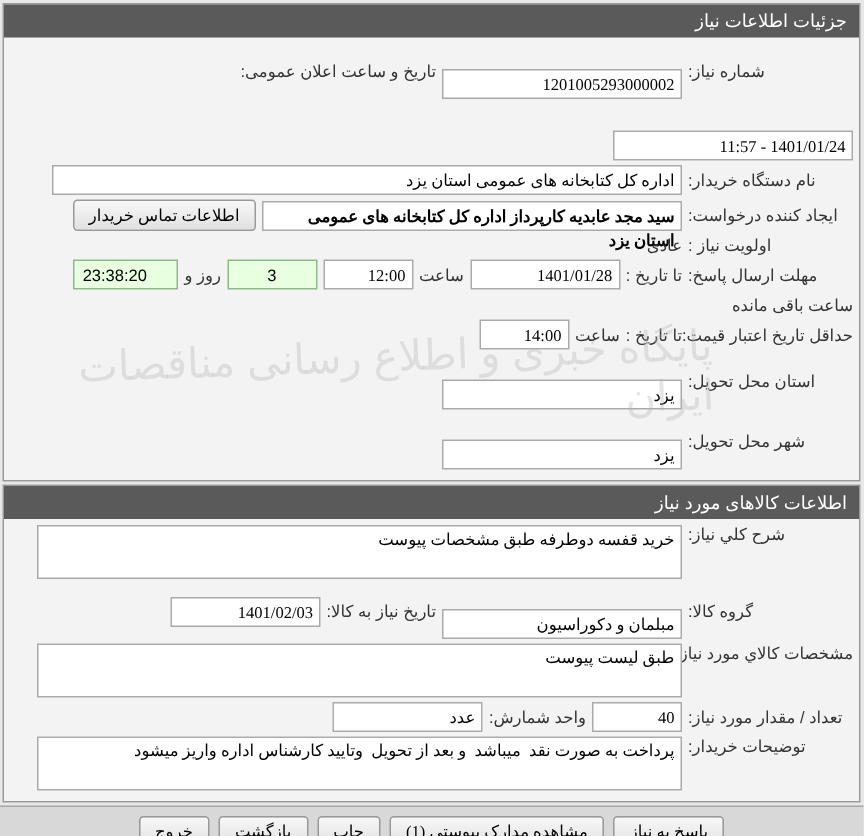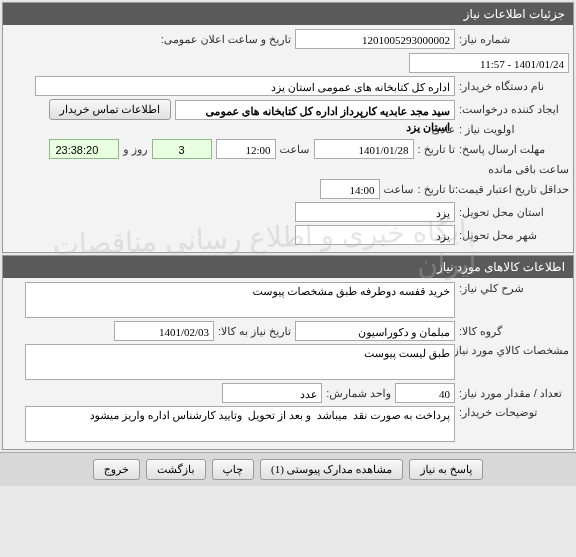--- a/index.html
+++ b/index.html
@@ -77,21 +77,21 @@
   .btn-bar {
     background: #d8d8d8;
     border-top: 1px solid #aaa;
     padding: 6px;
     display: flex;
     gap: 6px;
     justify-content: center;
   }
   .w60 { width: 60px; }
   .w100 { width: 100px; }
-  .w160 { width: 160px; }
+  .w160 { width: 160px; margin-top: 17px; }
   .w280 { width: 280px; font-weight: bold; }
   .w420 { width: 420px; }
   .watermark {
     position: absolute;
     top: 220px;
     right: 100px;
     font-size: 28px;
     color: rgba(180,180,180,0.35);
     pointer-events: none;
     z-index: 10;

